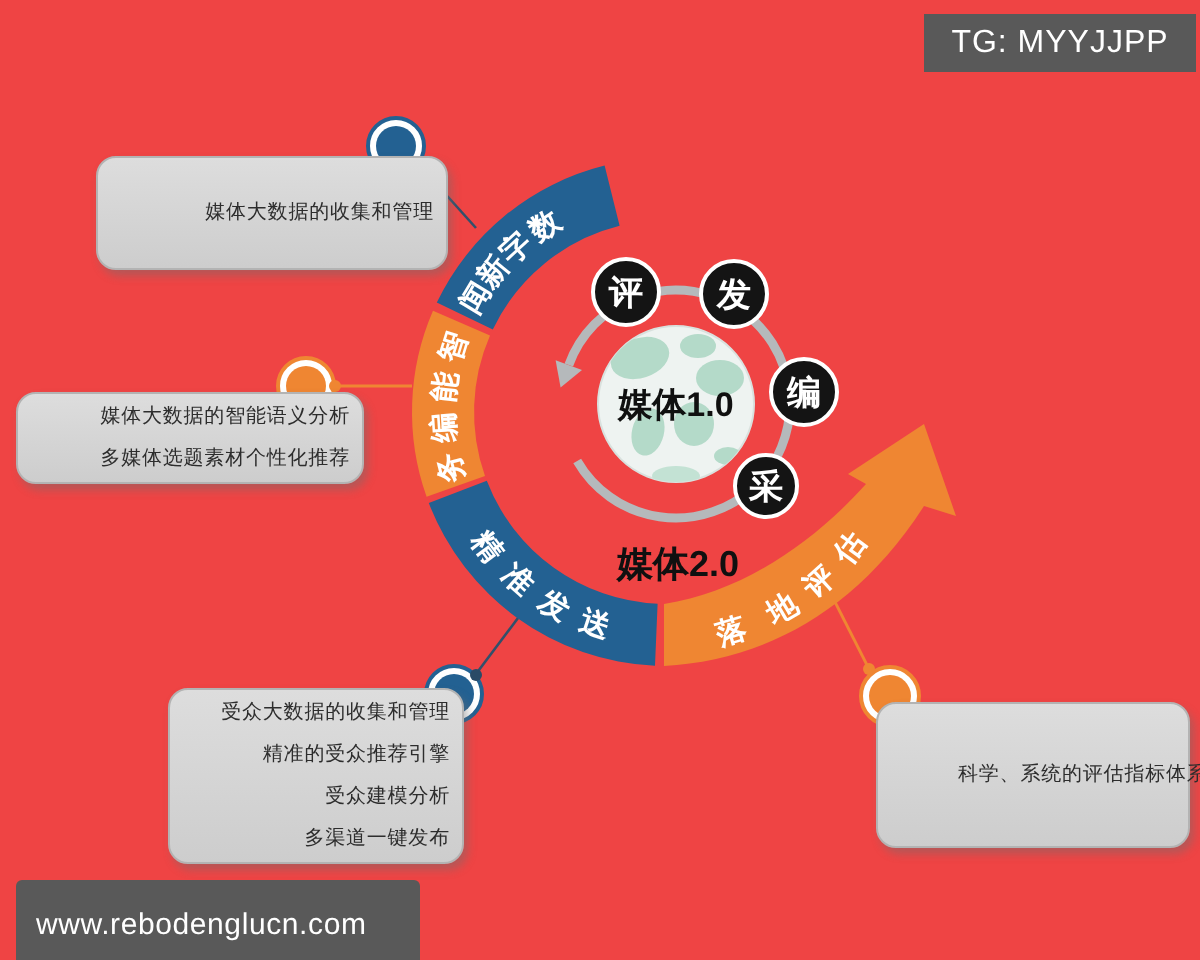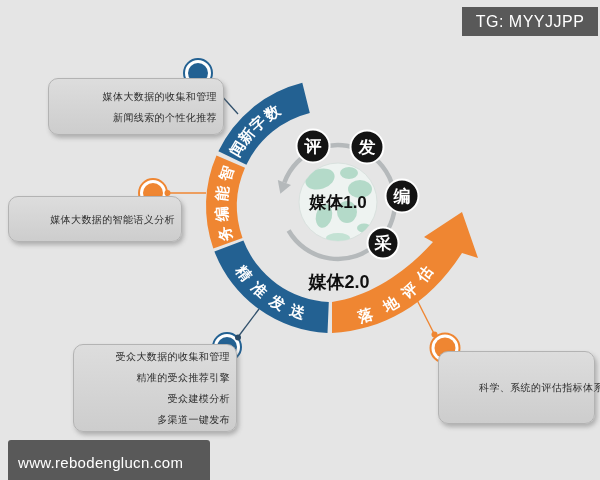--- a/index.html
+++ b/index.html
@@ -1,17 +1,17 @@
 <!DOCTYPE html>
 <html><head>
 <meta charset="utf-8">
 <style>
   html,body{margin:0;padding:0;background:#ffffff;}
   .stage{
-    position:relative;width:600px;height:480px;overflow:hidden;background:#e5e5e5;
+    position:relative;width:600px;height:480px;overflow:hidden;background:#ef4444;
     font-family:"Liberation Sans","DejaVu Sans",sans-serif;
   }
   .tg-badge{
     position:absolute;left:462px;top:7px;width:136px;height:29px;
     background:#595959;color:#ffffff;font-size:16px;letter-spacing:0.5px;
     display:flex;align-items:center;justify-content:center;
   }
   .footer-bar{
     position:absolute;left:8px;top:440px;width:202px;height:44px;border-radius:3px;
     background:#595959;color:#ffffff;font-size:15px;letter-spacing:0.3px;
@@ -125,28 +125,28 @@
       <text x="402" y="196" text-anchor="middle" dy="0.36em" class="node-char">编</text>
     </g>
     <g>
       <circle cx="383" cy="243" r="15.5" fill="#141414" stroke="#ffffff" stroke-width="2"></circle>
       <text x="383" y="243" text-anchor="middle" dy="0.36em" class="node-char">采</text>
     </g>
   </svg>
 
   <div class="callout" id="co1" style="left:48px;top:78px;width:176px;height:57px">
     <div class="co-line">媒体大数据的收集和管理</div>
-    <div class="co-line">新闻线索的个性化推荐</div>
   </div>
 
   <div class="callout" id="co2" style="left:8px;top:196px;width:174px;height:46px">
     <div class="co-line">媒体大数据的智能语义分析</div>
+    <div class="co-line">多媒体选题素材个性化推荐</div>
   </div>
 
-  <div class="callout" id="co3" style="left:73px;top:344px;width:164px;height:88px">
+  <div class="callout" id="co3" style="left:84px;top:344px;width:148px;height:88px">
     <div class="co-line">受众大数据的收集和管理</div>
     <div class="co-line">精准的受众推荐引擎</div>
     <div class="co-line">受众建模分析</div>
     <div class="co-line">多渠道一键发布</div>
   </div>
 
   <div class="callout" id="co4" style="left:438px;top:351px;width:157px;height:73px">
     <div class="co-line">科学、系统的评估指标体系</div>
   </div>
 

